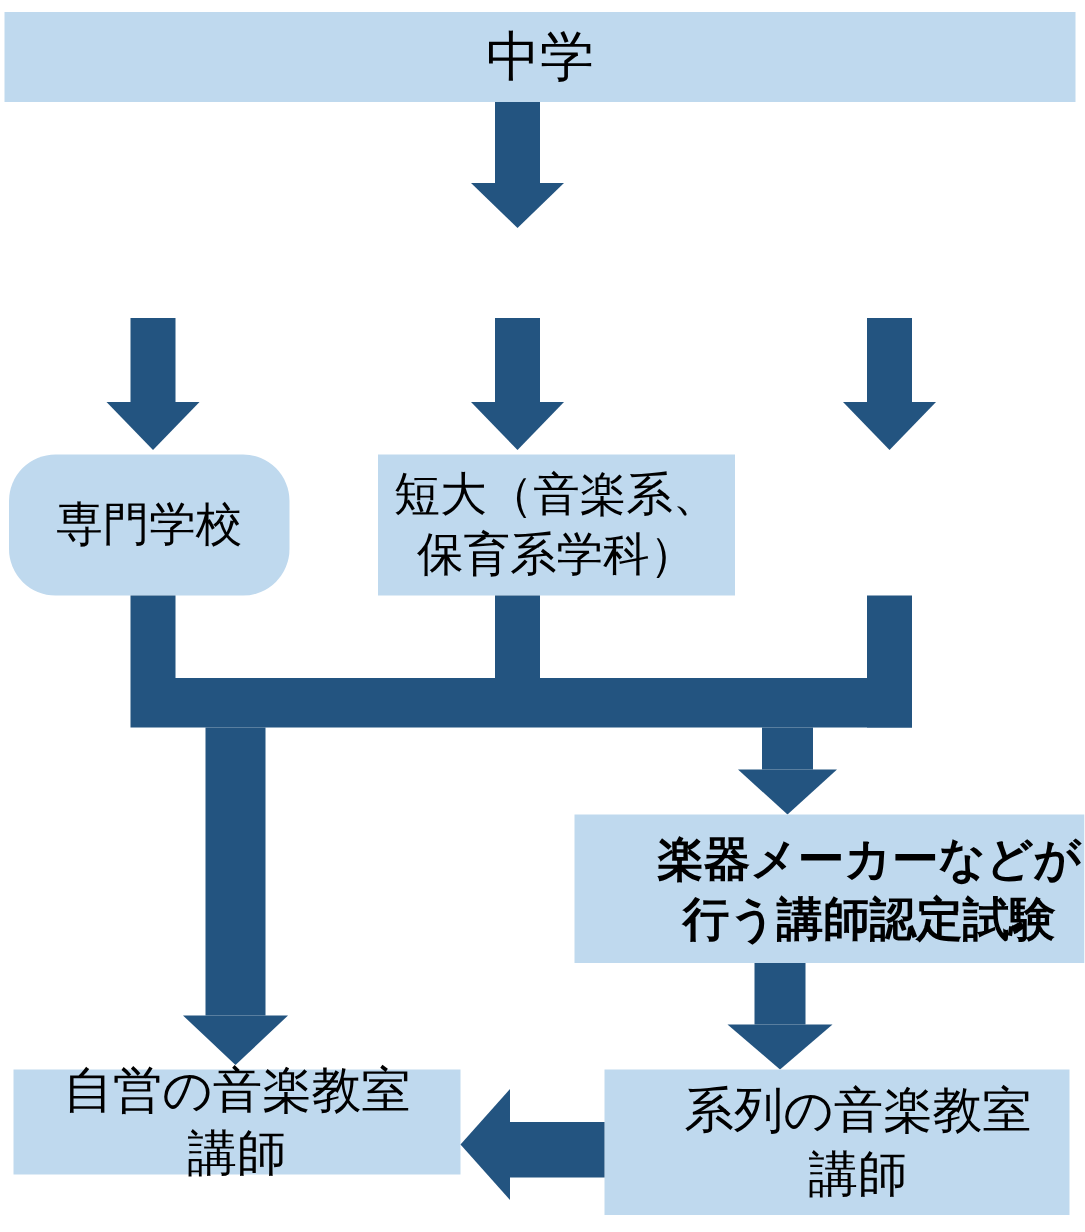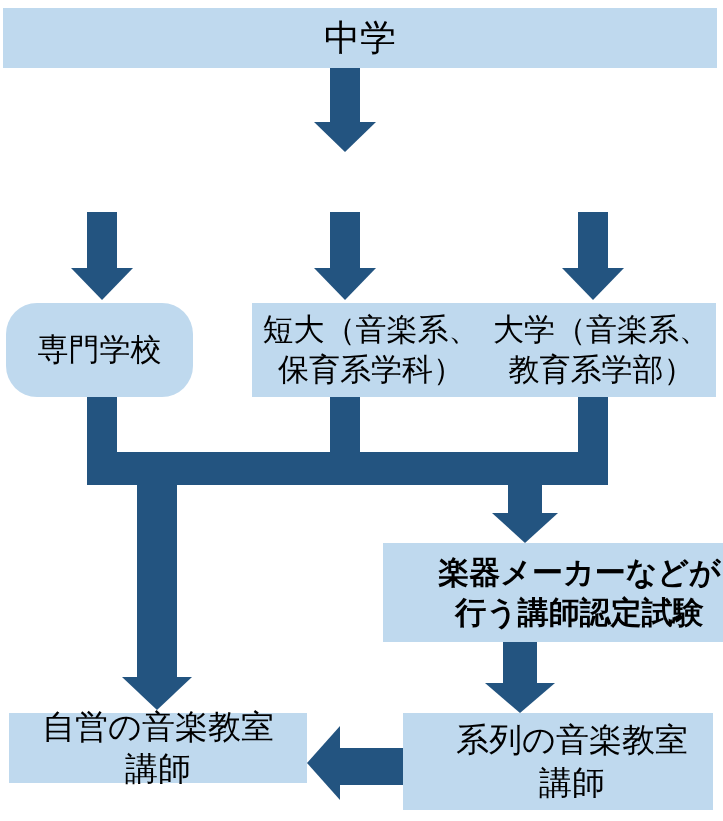--- a/index.html
+++ b/index.html
@@ -71,24 +71,20 @@
     <div class="head" style="left:562px;top:268px;border-left:31px solid transparent;border-right:31px solid transparent;border-top:32px solid var(--arrow);"></div>
   </div>
 
   <div class="node" style="left:6px;top:303px;width:187px;height:94px;font-size:31px;border-radius:31px;">
     <span>専門学校</span>
   </div>
   <div class="node" style="left:220px;top:303px;width:238px;height:94px;font-size:31px;margin-left:32px;">
     <span>短大（音楽系、
 保育系学科）</span>
   </div>
-  <div class="node" style="left:487px;top:303px;width:229px;height:94px;font-size:31px;">
-    <span>大学（音楽系、
-教育系学部）</span>
-  </div>
 
   <div class="seg" style="left:87px;top:397px;width:30px;height:55px;"></div>
   <div class="seg" style="left:330px;top:397px;width:30px;height:55px;"></div>
   <div class="seg" style="left:578px;top:397px;width:30px;height:88px;"></div>
 
   <div class="seg" style="left:87px;top:452px;width:521px;height:33px;"></div>
 
   <div>
     <div class="seg" style="left:137px;top:485px;width:40px;height:192px;"></div>
     <div class="head" style="left:122px;top:677px;border-left:35px solid transparent;border-right:35px solid transparent;border-top:33px solid var(--arrow);"></div>

